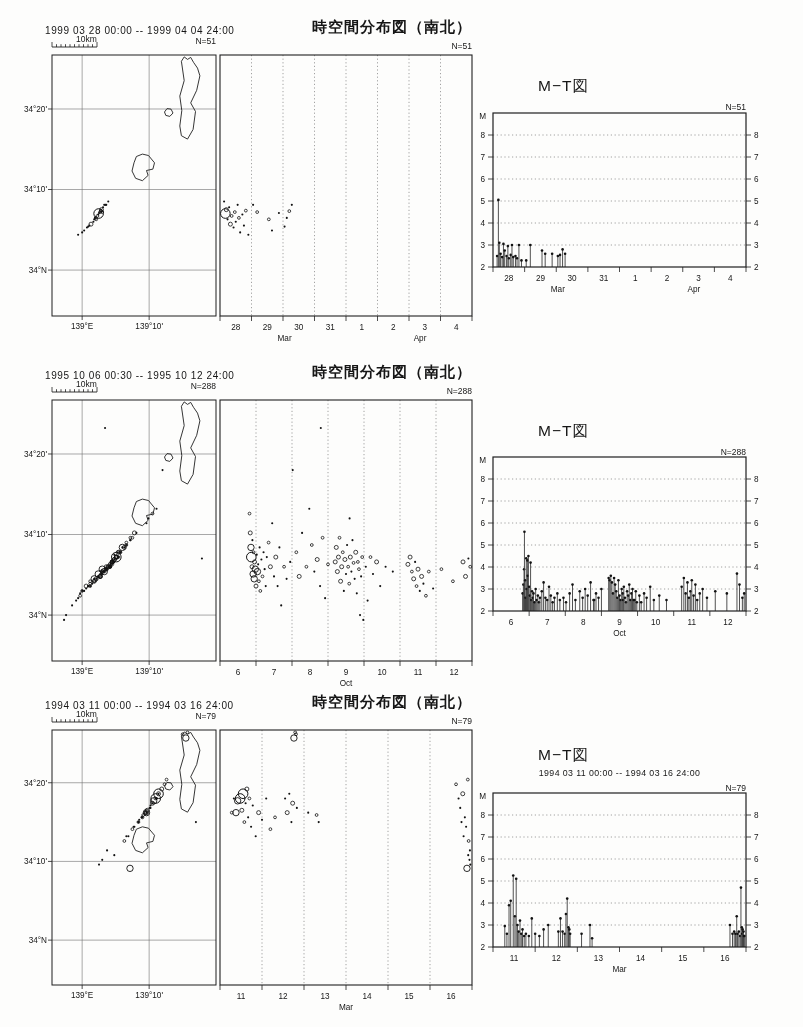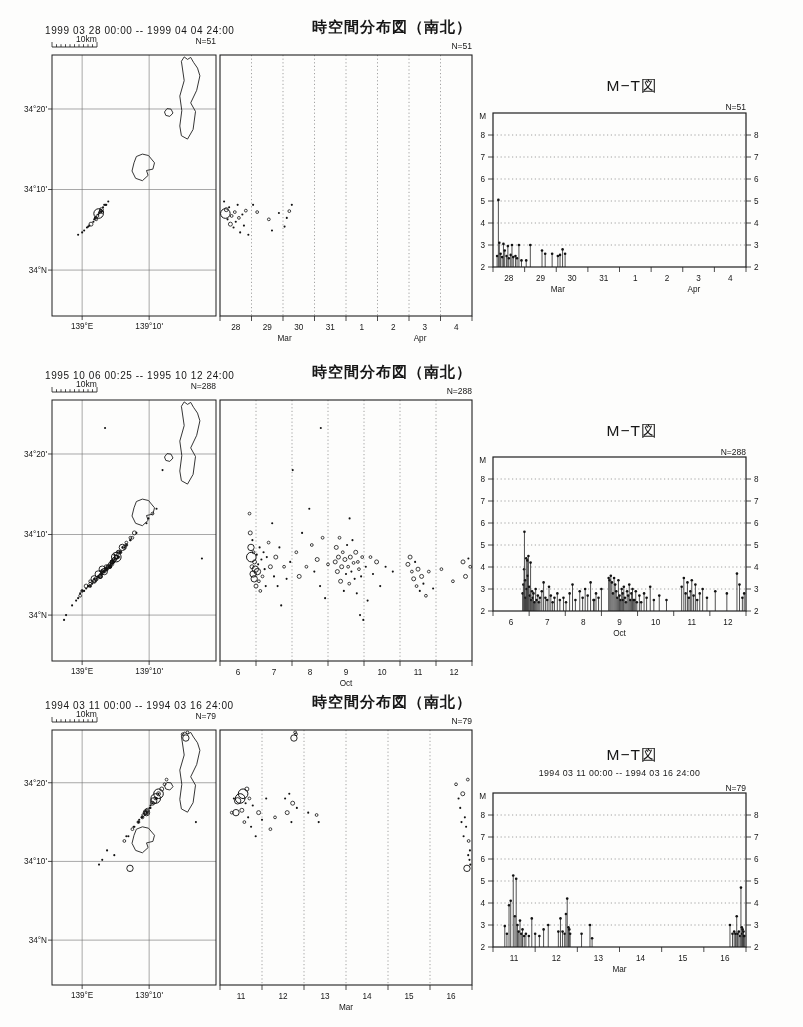--- a/index.html
+++ b/index.html
@@ -9,21 +9,21 @@
   .row1{top:0;height:350px}
   .row2{top:345px;height:350px}
   .row3{top:675px;height:352px}
   .row-svg{position:absolute;left:0;top:0;}
   .hdr{position:absolute;white-space:nowrap;color:#161616;}
   .period{left:45px;top:25px;font-size:10px;letter-spacing:0.6px;}
   .scale-label{left:60px;top:34px;font-size:8.5px;margin-left:16px;}
   .map-count{left:140px;top:36px;width:76px;text-align:right;font-size:8.5px;}
   .st-title{left:220px;top:18px;width:252px;text-align:right;font-size:15px;font-weight:bold;letter-spacing:1px;}
   .st-count{left:372px;top:41px;width:100px;text-align:right;font-size:8.5px;}
-  .mt-title{left:550px;top:76px;width:164px;text-align:center;font-size:15.5px;letter-spacing:1px;}
+  .mt-title{left:538px;top:76px;width:164px;font-size:15.5px;letter-spacing:1px;}
   .mt-count{left:640px;top:102px;width:106px;text-align:right;font-size:8.5px;}
   .mt-subtitle{left:493px;top:93px;width:253px;text-align:center;font-size:8.8px;letter-spacing:0.4px;}
   .row3 .mt-title{top:70px;}
   .row3 .mt-count{top:108px;}
 </style>
 </head>
 <body>
 
 <div class="page">
 
@@ -802,21 +802,21 @@
             <line x1="739.4942857142858" y1="266" x2="739.4942857142858" y2="239.6" stroke="#3d3d3d" stroke-width="0.9"></line>
             <circle cx="739.4942857142858" cy="239.6" r="1.3" fill="#121212"></circle>
             <line x1="742.3857142857144" y1="266" x2="742.3857142857144" y2="252.8" stroke="#3d3d3d" stroke-width="0.9"></line>
             <circle cx="742.3857142857144" cy="252.8" r="1.3" fill="#121212"></circle>
             <line x1="744.1928571428572" y1="266" x2="744.1928571428572" y2="248.4" stroke="#3d3d3d" stroke-width="0.9"></line>
             <circle cx="744.1928571428572" cy="248.4" r="1.3" fill="#121212"></circle>
           </g>
           <rect x="493" y="112" width="253" height="154" fill="none" stroke="#1f1f1f" stroke-width="1.2"></rect>
         </g>
       </svg>
-    <div class="hdr period">1995 10 06 00:25 -- 1995 10 12 24:00</div>
+    <div class="hdr period">1995 10 06 00:30 -- 1995 10 12 24:00</div>
     <div class="hdr scale-label">10km</div>
     <div class="hdr map-count">N=288</div>
     <div class="hdr st-title">時空間分布図（南北）</div>
     <div class="hdr st-count">N=288</div>
     <div class="hdr mt-title">M−T図</div>
     <div class="hdr mt-count">N=288</div>
   </section>
 
   <section class="prow row3">
     <svg class="row-svg" width="803" height="352">

